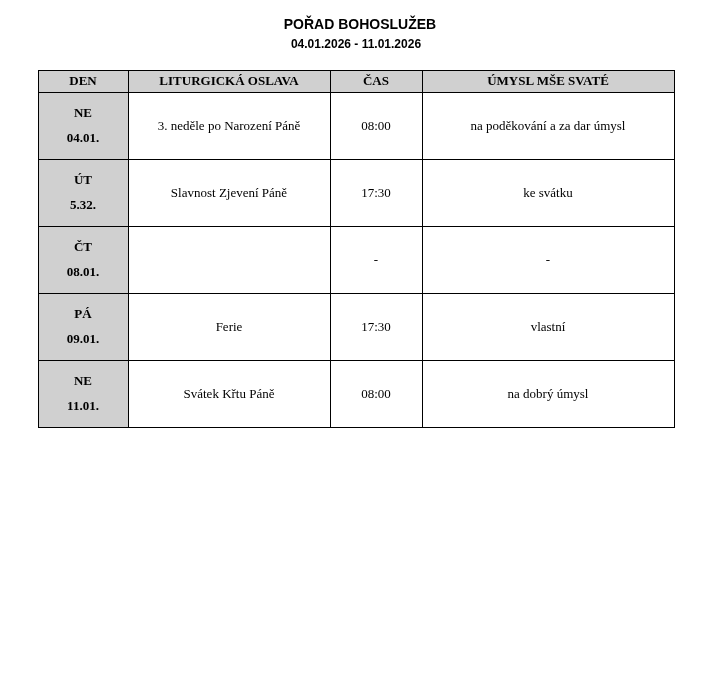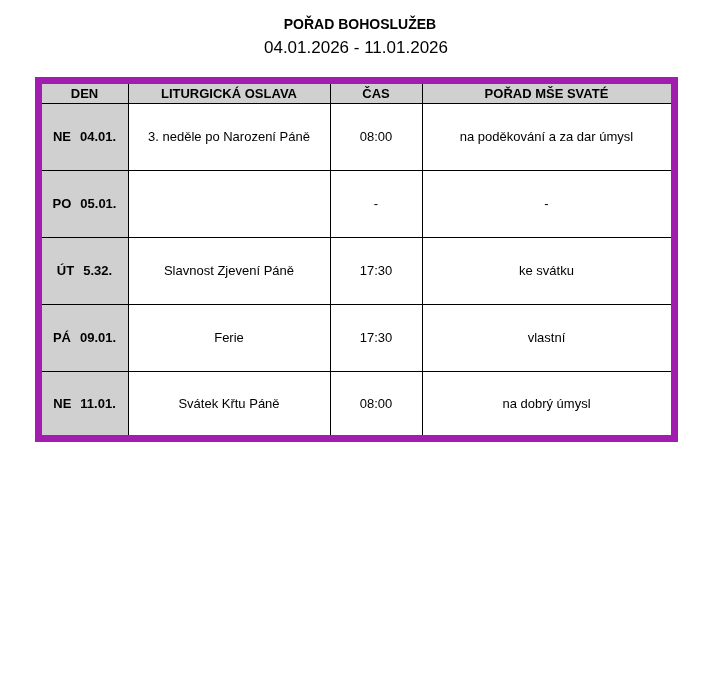--- a/index.html
+++ b/index.html
@@ -18,30 +18,31 @@
   .titles {
     text-align: center;
     line-height: 1.45;
   }
   .title-main, .title-sub {
     font-size: 14px;
     font-weight: bold;
     padding-left: 8px;
   }
   .title-dates {
-    font-size: 17px;
-    font-weight: normal;
+    font-size: 12px;
+    font-weight: bold;
     margin-top: 2px;
   }
   table.schedule {
     border-collapse: collapse;
     margin: 16px auto 12px auto;
-    border: 7px solid #a21caf;
+    border: 1px solid #a21caf;
     table-layout: fixed;
     width: 636px;
+    font-family: Liberation Serif, serif;
   }
   table.schedule th,
   table.schedule td {
     border: 1px solid #000000;
     font-size: 13px;
     text-align: center;
     vertical-align: middle;
     padding: 2px 6px;
     box-sizing: border-box;
     overflow: hidden;
@@ -61,20 +62,21 @@
   tbody th.day-cell {
     background: #d0d0d0;
     font-weight: bold;
     text-align: center;
     white-space: nowrap;
   }
   .day-wrap {
     display: inline-flex;
     gap: 9px;
     justify-content: center;
+    flex-direction: column;
   }
   td.celebration-cell { line-height: 1.35; }
 </style>
 </head>
 <body>
 
 <div class="page">
 
   <div class="titles">
     <div class="title-main">POŘAD BOHOSLUŽEB</div>
@@ -86,50 +88,50 @@
       <col class="c-day">
       <col class="c-celebration">
       <col class="c-time">
       <col class="c-intention">
     </colgroup>
     <thead>
       <tr>
         <th>DEN</th>
         <th>LITURGICKÁ OSLAVA</th>
         <th>ČAS</th>
-        <th>POŘAD MŠE SVATÉ</th>
+        <th>ÚMYSL MŠE SVATÉ</th>
       </tr>
     </thead>
     <tbody>
         <tr>
           <th class="day-cell"><span class="day-wrap">
               <span>NE</span>
               <span>04.01.</span>
             </span></th>
           <td class="celebration-cell">3. neděle po Narození Páně</td>
           <td class="time-cell">08:00</td>
           <td class="intention-cell">na poděkování a za dar úmysl</td>
         </tr>
         <tr>
           <th class="day-cell"><span class="day-wrap">
-              <span>PO</span>
-              <span>05.01.</span>
-            </span></th>
-          <td class="celebration-cell"></td>
-          <td class="time-cell">-</td>
-          <td class="intention-cell">-</td>
-        </tr>
-        <tr>
-          <th class="day-cell"><span class="day-wrap">
               <span>ÚT</span>
               <span>5.32.</span>
             </span></th>
           <td class="celebration-cell">Slavnost Zjevení Páně</td>
           <td class="time-cell">17:30</td>
           <td class="intention-cell">ke svátku</td>
+        </tr>
+        <tr>
+          <th class="day-cell"><span class="day-wrap">
+              <span>ČT</span>
+              <span>08.01.</span>
+            </span></th>
+          <td class="celebration-cell"></td>
+          <td class="time-cell">-</td>
+          <td class="intention-cell">-</td>
         </tr>
         <tr>
           <th class="day-cell"><span class="day-wrap">
               <span>PÁ</span>
               <span>09.01.</span>
             </span></th>
           <td class="celebration-cell">Ferie</td>
           <td class="time-cell">17:30</td>
           <td class="intention-cell">vlastní</td>
         </tr>

